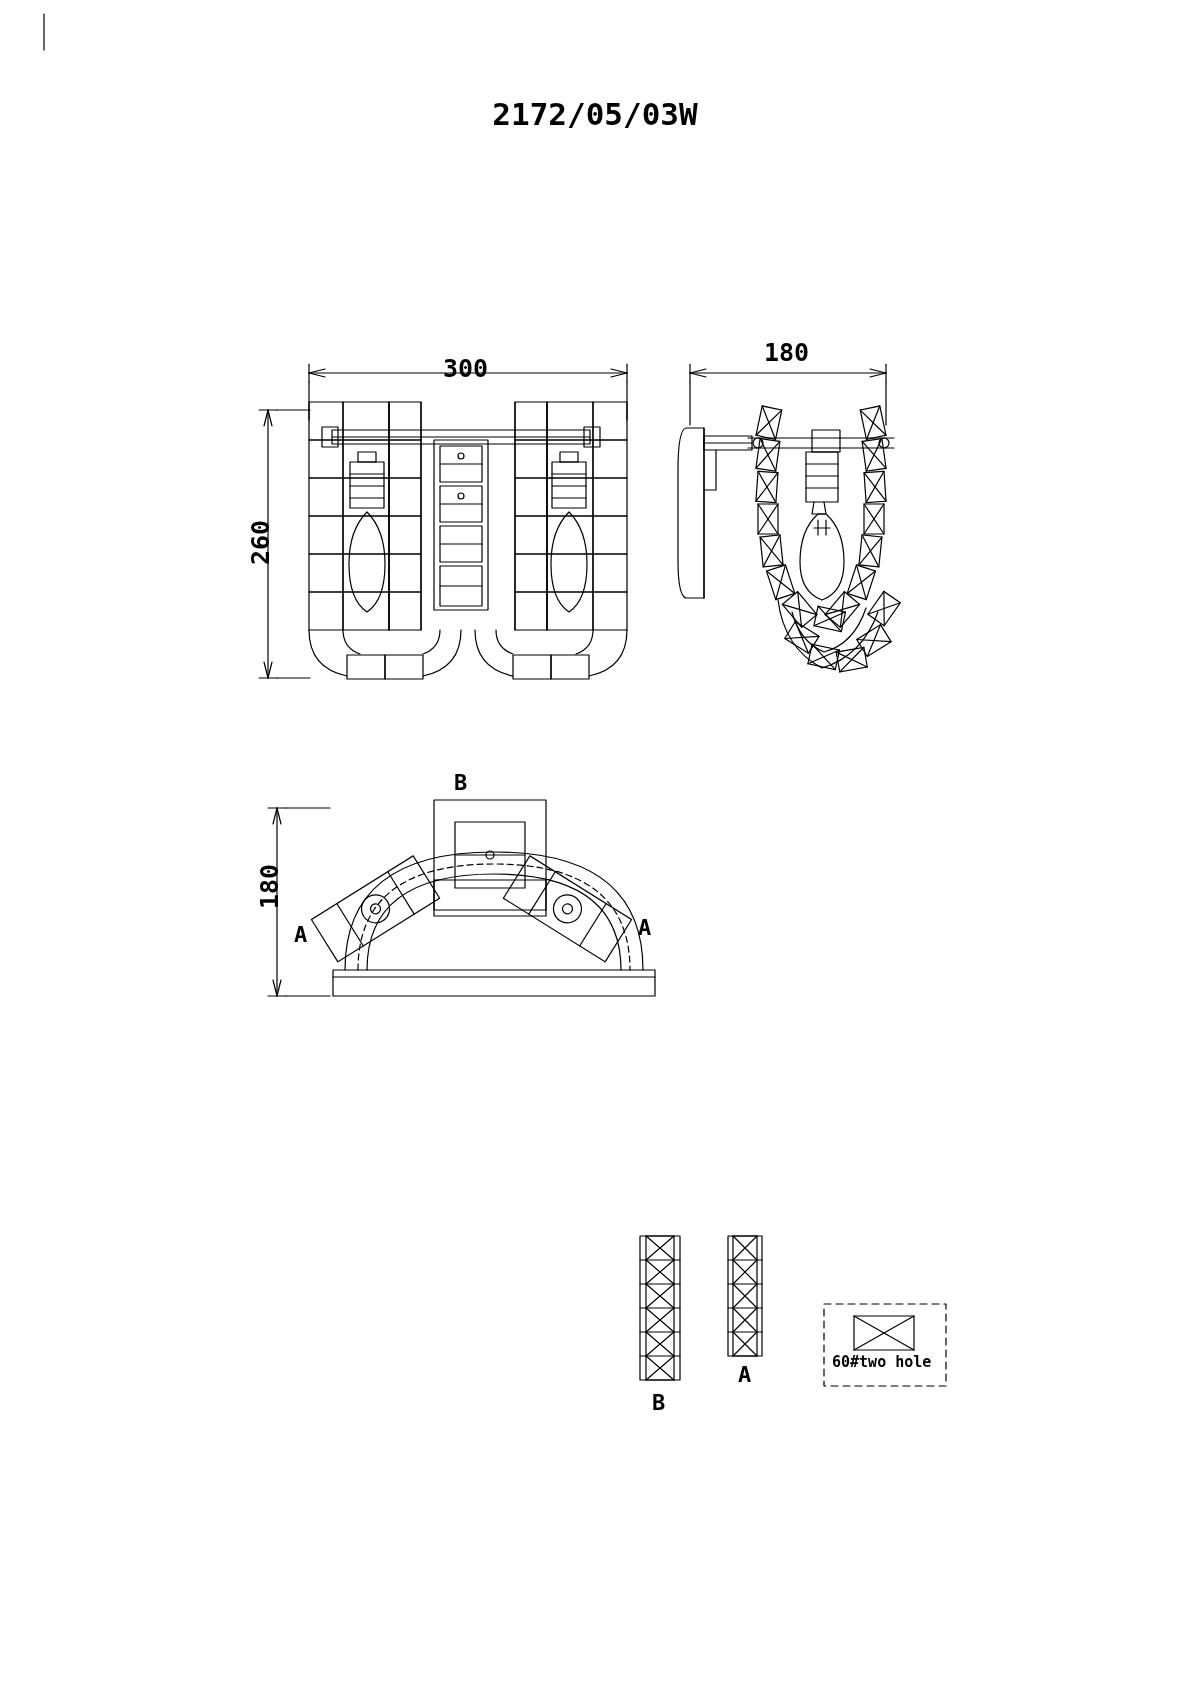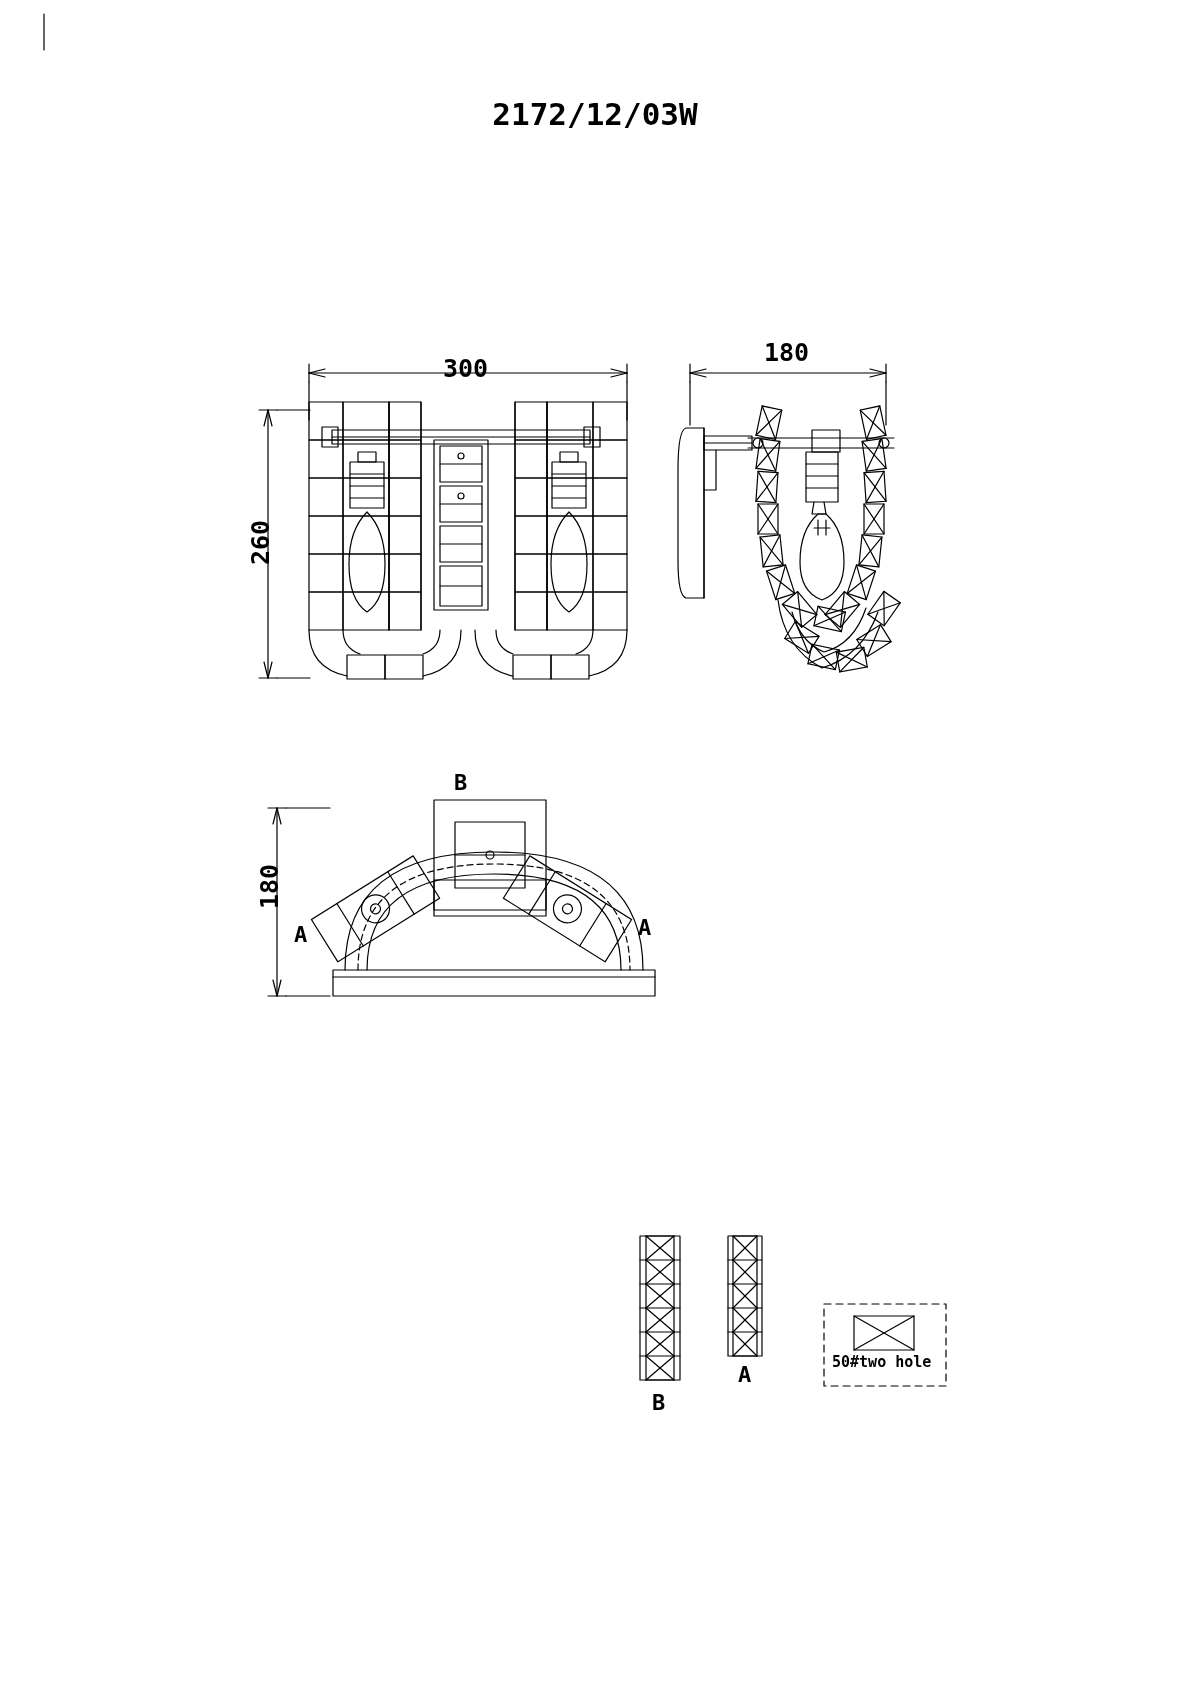--- a/index.html
+++ b/index.html
@@ -57,21 +57,21 @@
   .drawing {
     position: absolute;
     top: 0; left: 0;
   }
 </style>
 </head>
 <body>
 
 <div class="sheet">
 
-  <div class="title">2172/12/03W</div>
+  <div class="title">2172/05/03W</div>
 
   <svg class="drawing" width="1190" height="1684" viewBox="0 0 1190 1684">
     <g stroke="#000" fill="none" stroke-width="1.2" stroke-linecap="round" stroke-linejoin="round">
 
       <g>
         <line x1="44" y1="14" x2="44" y2="50"></line>
       </g>
 
       <g>
 
@@ -441,15 +441,15 @@
   <div class="dimtext vert" style="left:230px; top:528px; width:60px; text-align:center;">260</div>
   <div class="dimtext" style="left:764px; top:338px;">180</div>
   <div class="dimtext vert" style="left:239px; top:872px; width:60px; text-align:center;">180</div>
 
   <div class="marktext" style="left:454px; top:770px;">B</div>
   <div class="marktext" style="left:294px; top:922px;">A</div>
   <div class="marktext" style="left:638px; top:915px;">A</div>
 
   <div class="marktext" style="left:652px; top:1390px;">B</div>
   <div class="marktext" style="left:738px; top:1362px;">A</div>
-  <div class="notetext" style="left:832px; top:1353px;">50#two hole</div>
+  <div class="notetext" style="left:832px; top:1353px;">60#two hole</div>
 
 </div>
 
 </body></html>

